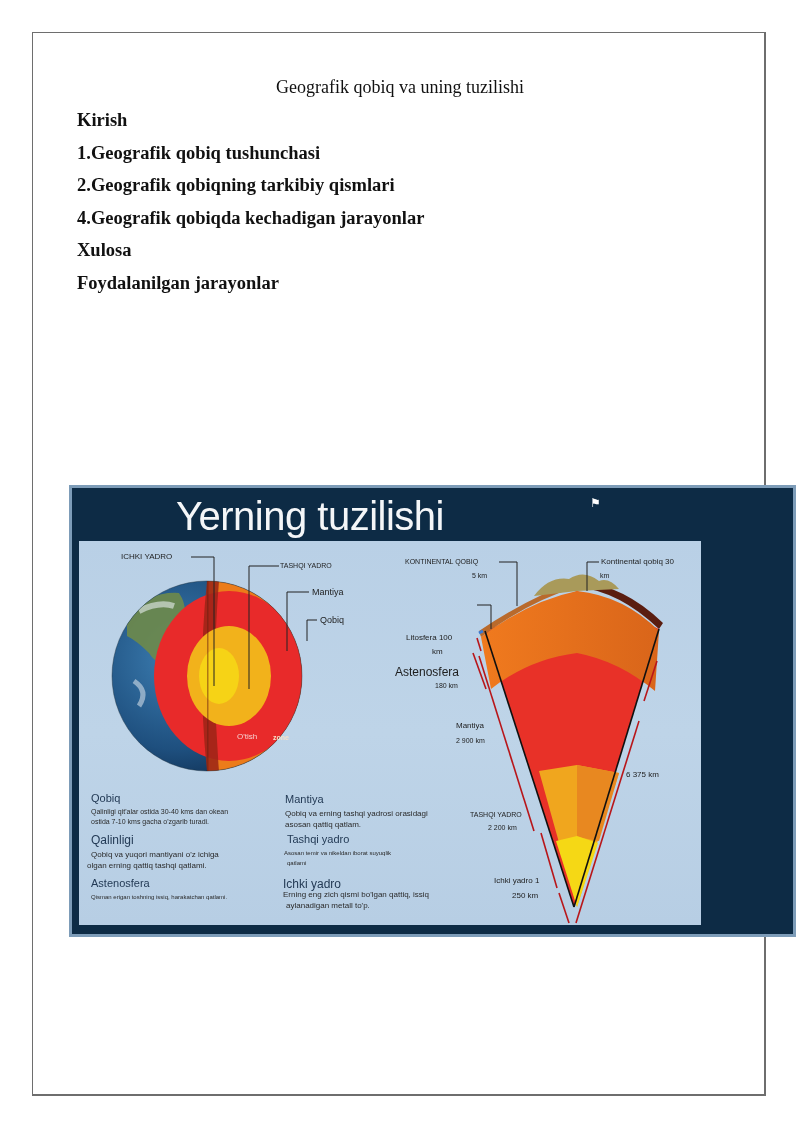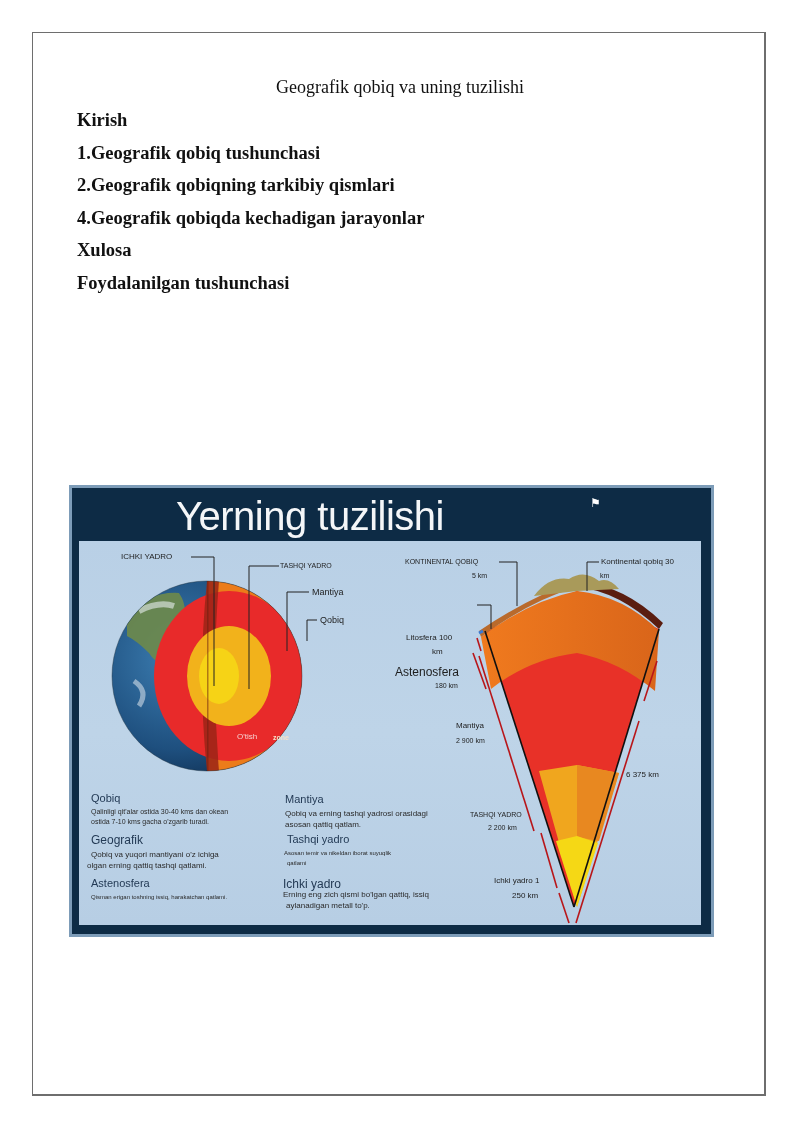--- a/index.html
+++ b/index.html
@@ -4,21 +4,21 @@
 <style>
   html, body { margin:0; padding:0; background:#ffffff; }
   body { width:800px; height:1131px; position:relative; overflow:hidden; font-family:"Liberation Serif", serif; }
   .page-border { position:absolute; left:32px; top:32px; width:734px; height:1064px; border:1px solid #6e6e6e; border-right-width:2px; border-bottom-width:2px; box-sizing:border-box; }
   .doc-title { position:absolute; left:0; width:800px; top:77px; text-align:center; font-weight:normal; font-size:18px; color:#111; margin-left:0px; }
   .doc-title span { position:relative; left:0; }
   .toc { position:absolute; left:77px; top:108px; margin:0; padding:0; list-style:none; }
   .toc li { font-weight:bold; font-size:18.5px; color:#111; height:32.5px; line-height:24px; white-space:nowrap; }
 
   
-  .figure { position:absolute; left:69px; top:485px; width:645px; height:452px; background:#7d9cb8; box-sizing:border-box; padding:3px; }
+  .figure { position:absolute; left:69px; top:485px; width:727px; height:452px; background:#7d9cb8; box-sizing:border-box; padding:3px; }
   .fig-inner { position:absolute; left:3px; top:3px; right:3px; bottom:3px; background:#0d2b45; }
   .fig-title { position:absolute; left:104px; top:6px; font-family:"Liberation Sans", sans-serif; font-size:40px; color:#f4f6f8; letter-spacing:-0.5px; }
   .fig-mark { position:absolute; left:518px; top:8px; color:#fff; font-size:12px; font-family:"Liberation Sans", sans-serif; }
   .fig-panel { position:absolute; left:7px; top:53px; width:622px; height:384px; background:linear-gradient(180deg,#b9d0e6 0%, #bed4e8 50%, #b7cee4 100%); }
   .lbl { position:absolute; font-family:"Liberation Sans", sans-serif; color:#1d1d1d; white-space:nowrap; }
   .lbl.tiny { font-size:7px; }
   .lbl.small { font-size:8px; }
   .lbl.med { font-size:9px; }
   .lbl.big { font-size:12px; color:#233a55; }
   .lbl.head { font-size:11px; color:#233a55; }
@@ -32,21 +32,21 @@
 <div class="page-border"></div>
 
 <div class="doc-title"><span style="left:0px;">Geografik qobiq va uning tuzilishi</span></div>
 
 <ul class="toc">
   <li>Kirish</li>
   <li>1.Geografik qobiq tushunchasi</li>
   <li>2.Geografik qobiqning tarkibiy qismlari</li>
   <li>4.Geografik qobiqda kechadigan jarayonlar</li>
   <li>Xulosa</li>
-  <li>Foydalanilgan tushunchasi</li>
+  <li>Foydalanilgan jarayonlar</li>
 </ul>
 
 <div class="figure">
   <div class="fig-inner">
     <div class="fig-title">Yerning tuzilishi</div>
     <div class="fig-mark">⚑</div>
 
     <div class="fig-panel">
 
       <svg class="art" width="622" height="384" viewBox="0 0 622 384">
@@ -122,21 +122,21 @@
       <div class="lbl med" style="left:233px; top:46px;">Mantiya</div>
       <div class="lbl med" style="left:241px; top:74px;">Qobiq</div>
       <div class="lbl small" style="left:158px; top:191px; color:#f6d0d0;">O'tish</div>
       <div class="lbl tiny" style="left:194px; top:193px; color:#f7e0c8; font-weight:bold;">zone</div>
 
       <div class="lbl head" style="left:12px; top:251px;">Qobiq</div>
       <div class="desc" style="left:12px; top:266px;">
         <div>Qalinligi qit'alar ostida 30-40 kms dan okean</div>
         <div>ostida 7-10 kms gacha o'zgarib turadi.</div>
       </div>
-      <div class="lbl big" style="left:12px; top:292px;">Geografik</div>
+      <div class="lbl big" style="left:12px; top:292px;">Qalinligi</div>
       <div class="desc d2" style="left:8px; top:308px;">
         <div style="padding-left:4px;">Qobiq va yuqori mantiyani o'z ichiga</div>
         <div>olgan erning qattiq tashqi qatlami.</div>
       </div>
       <div class="lbl head" style="left:12px; top:336px;">Astenosfera</div>
       <div class="desc" style="left:12px; top:351px; font-size:6px;">
         <div>Qisman erigan toshning issiq, harakatchan qatlami.</div>
       </div>
 
       <div class="lbl head" style="left:206px; top:252px;">Mantiya</div>

